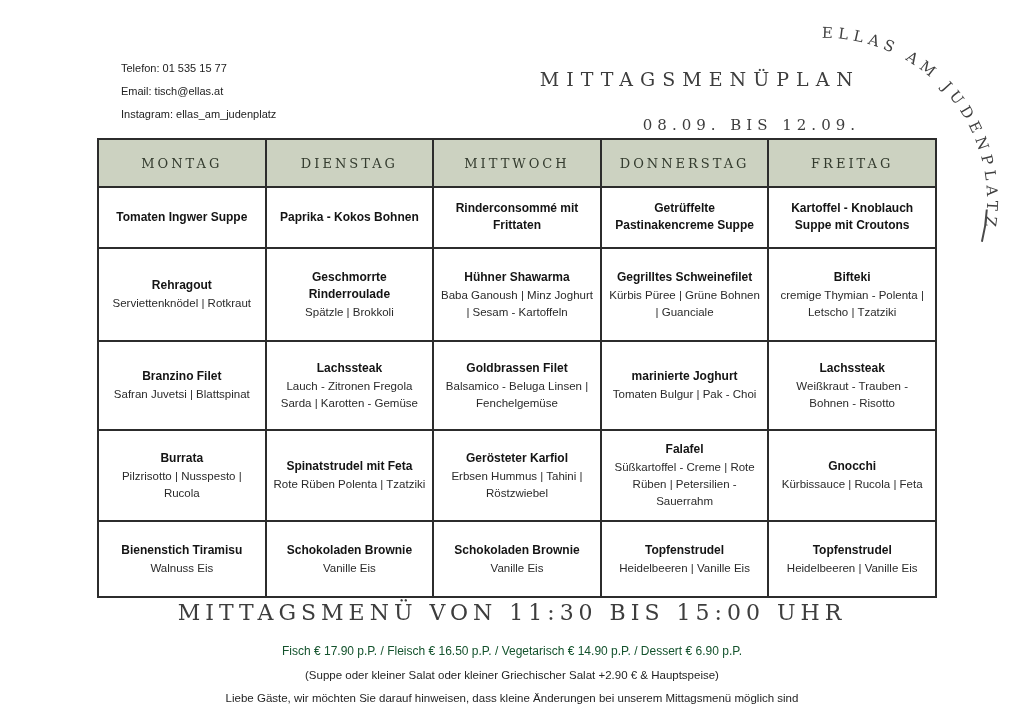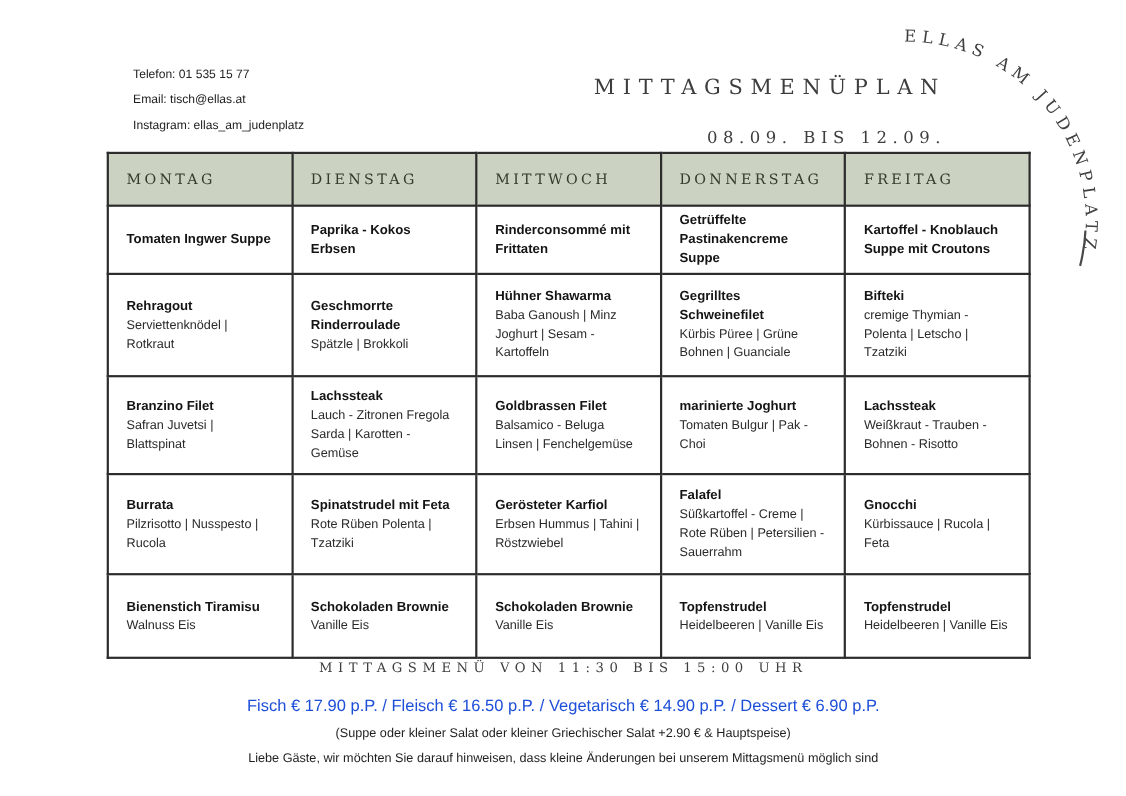--- a/index.html
+++ b/index.html
@@ -31,44 +31,44 @@
     font-size:15px;fill:#3f3f3f;letter-spacing:5px;font-weight:500;
   }
   
   table.menu{
     position:absolute;left:97px;top:138px;
     width:840px;border-collapse:collapse;table-layout:fixed;
     background:#fff;
   }
   table.menu th, table.menu td{
     border:2px solid #2c2c2c;
-    text-align:left;vertical-align:middle;
-    padding:4px 16px;
+    text-align:center;vertical-align:middle;
+    padding:4px 6px;
   }
   table.menu th{
     background:#ccd2c1;
     height:38px;
     font-family:"DejaVu Serif", serif;
     font-weight:500;
     font-size:13px;letter-spacing:3px;color:#333b2e;
   }
   tr.r1 td{height:51px;}
   tr.r2 td{height:83px;}
   tr.r3 td{height:79px;}
   tr.r4 td{height:81px;}
   tr.r5 td{height:66px;}
   .dish-title{font-weight:bold;font-size:12px;line-height:17px;color:#141414;}
   .dish-sides{font-size:11.5px;line-height:17px;color:#2a2a2a;margin-top:1px;}
   
   .footer{position:absolute;left:0;top:600px;width:1024px;text-align:center;}
   .footer-hours{
     font-family:"DejaVu Serif", serif;
-    font-size:12px;letter-spacing:5px;color:#3d3d3d;font-weight:500;
-  }
-  .footer-prices{font-size:15px;color:#1d4ed8;margin-top:19px;}
+    font-size:22px;letter-spacing:5px;color:#3d3d3d;font-weight:500;
+  }
+  .footer-prices{font-size:12px;color:#14532d;margin-top:19px;}
   .footer-includes{font-size:11.5px;color:#1e1e1e;margin-top:11px;}
   .footer-note{font-size:11.5px;color:#1e1e1e;margin-top:11px;}
 </style>
 </head>
 <body>
 
 <div class="page">
 
   <div class="contact">
     <div>Telefon: 01 535 15 77</div>
@@ -101,21 +101,21 @@
         <th>FREITAG</th>
       </tr>
     </thead>
     <tbody>
       <tr class="r1">
         <td>
             <div class="dish-title">Tomaten Ingwer Suppe</div>
             <div class="dish-sides"></div>
           </td>
         <td>
-            <div class="dish-title">Paprika - Kokos Erbsen</div>
+            <div class="dish-title">Paprika - Kokos Bohnen</div>
             <div class="dish-sides"></div>
           </td>
         <td>
             <div class="dish-title">Rinderconsommé mit Frittaten</div>
             <div class="dish-sides"></div>
           </td>
         <td>
             <div class="dish-title">Getrüffelte Pastinakencreme Suppe</div>
             <div class="dish-sides"></div>
           </td>

